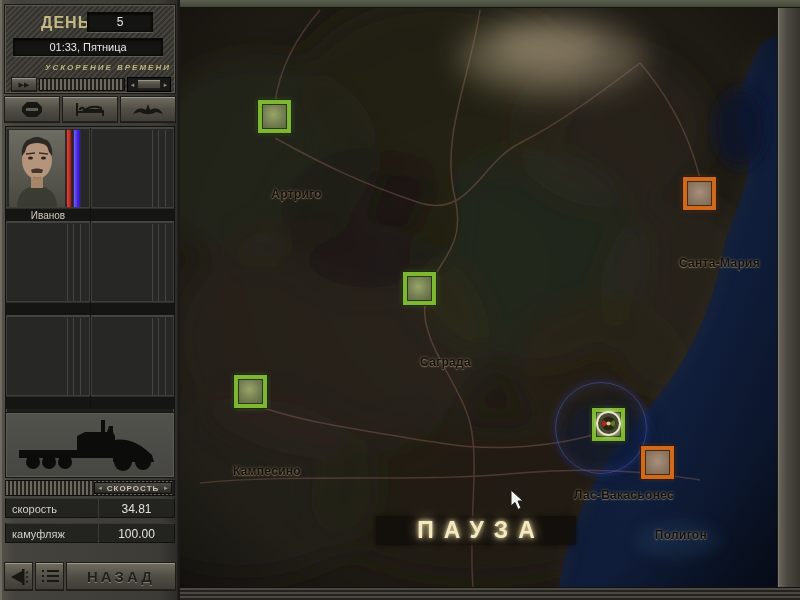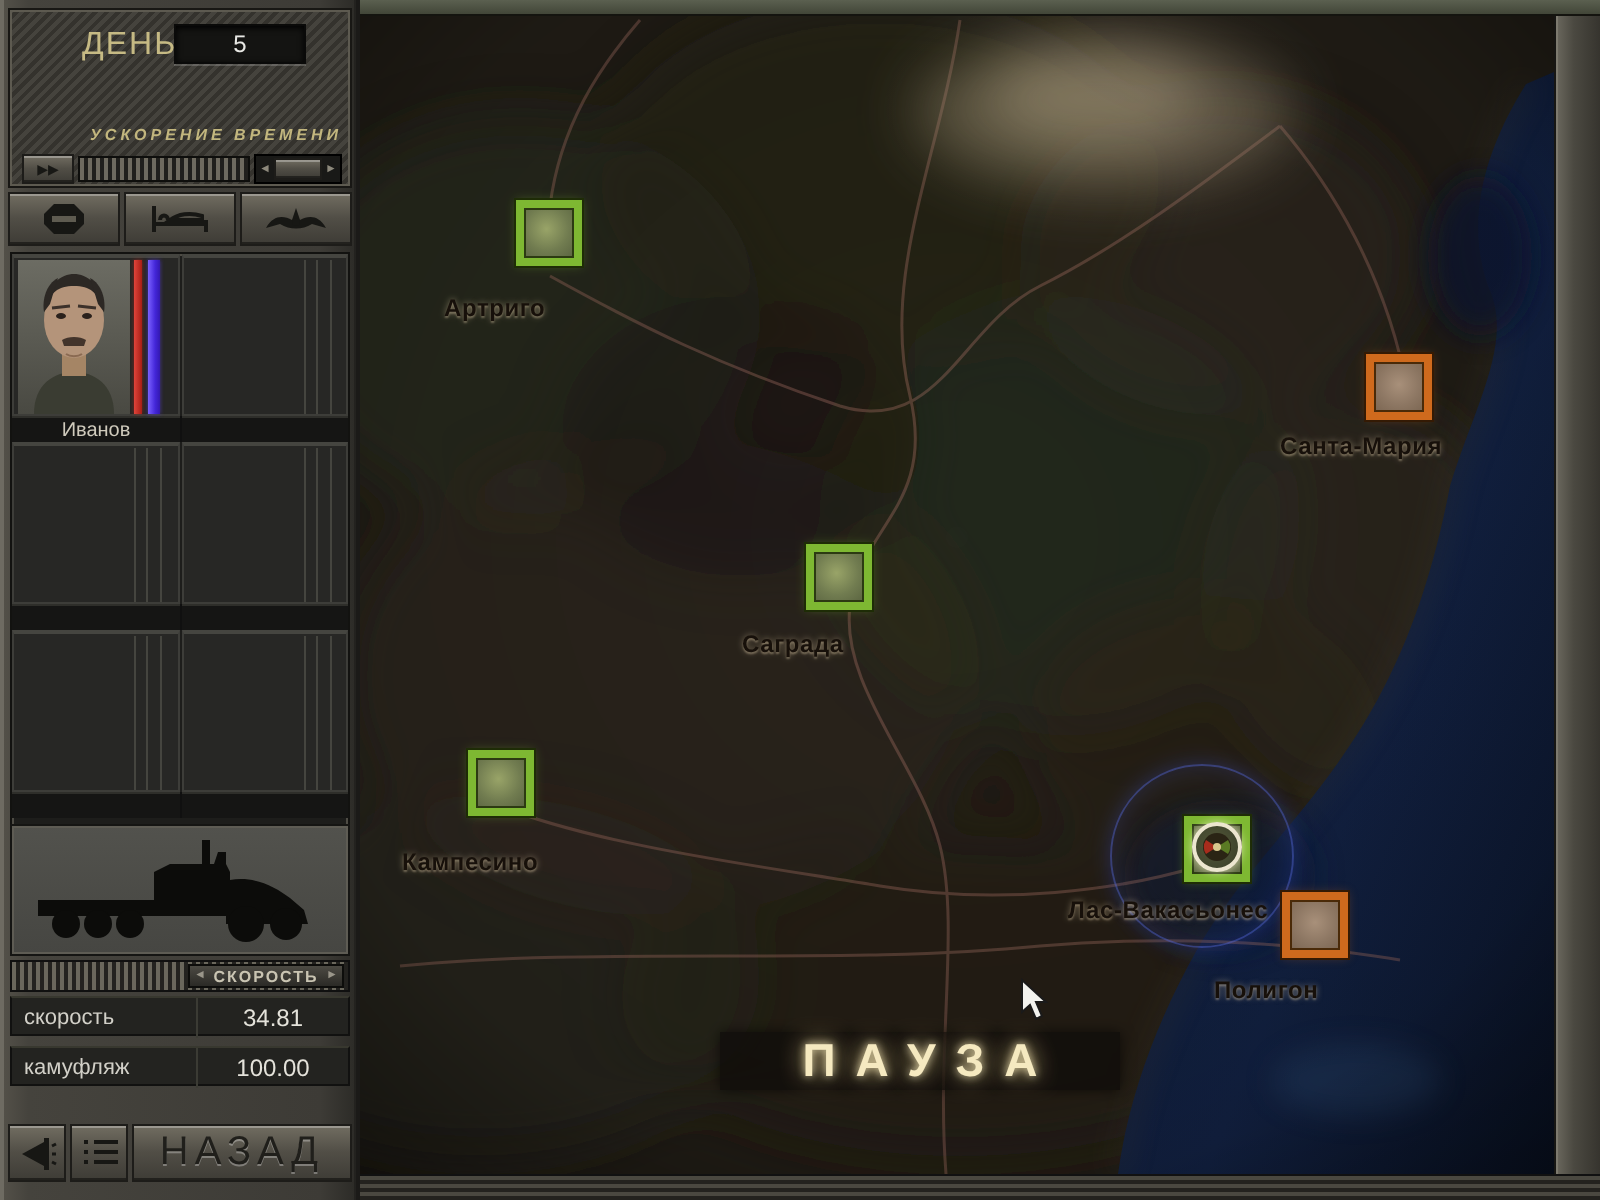--- a/index.html
+++ b/index.html
@@ -14,21 +14,21 @@
   .panel-hatch { background-color:#3b3933;
     background-image:repeating-linear-gradient(135deg, rgba(255,255,255,0.05) 0 2px, rgba(0,0,0,0.12) 2px 4px); }
   .metal { background:linear-gradient(180deg,#716d61,#514e46 48%,#3e3c36);
     border:1px solid #1d1c19; box-shadow:inset 0 1px 0 rgba(255,255,255,.3), inset 0 -1px 0 rgba(0,0,0,.45); }
   .inset-box { background:#141412; border:1px solid #0a0a09;
     box-shadow:inset 0 1px 3px #000, 0 1px 0 rgba(255,255,255,.18); color:#e8e8e4;
     display:flex; align-items:center; justify-content:center; }
 
   .day-panel { position:absolute; left:4px; top:4px; width:172px; height:90px;
     border:1px solid #181714; box-shadow:inset 0 0 0 1px #5d5a50; }
-  .day-label { position:absolute; left:12px; top:9px; font-size:16px; font-weight:normal;
+  .day-label { position:absolute; left:12px; top:9px; font-size:16px; font-weight:bold;
     color:#c6ba84; letter-spacing:1px;padding-left:24px; }
   .day-value-box { position:absolute; left:82px; top:7px; width:66px; height:20px; font-size:12px; }
   .date-box { position:absolute; left:8px; top:33px; width:150px; height:18px; font-size:11px; }
   .accel-label { position:absolute; left:0; top:58px; width:166px; text-align:right;
     font-size:8px; font-weight:bold; color:#c2b67e; letter-spacing:2px;font-style:italic; }
   .accel-row { position:absolute; left:6px; top:72px; width:160px; height:16px; }
   .ff-btn { position:absolute; left:0; top:0; width:26px; height:15px; font-size:7px;
     color:#181815; display:flex; align-items:center; justify-content:center; cursor:pointer; }
   .accel-track { position:absolute; left:28px; top:1px; width:86px; height:13px;
     border:1px solid #0e0e0c;
@@ -81,21 +81,21 @@
   .stat-row { position:relative; height:20px; background:#232320; border:1px solid #111110;
     border-top:1px solid #38382f; margin-bottom:0; }
   .stat-row + .stat-row { margin-top:5px; }
   .stat-label { position:absolute; left:6px; top:0; line-height:20px; font-size:11px; color:#d2d0c8; }
   .stat-value { position:absolute; right:0; top:0; width:76px; line-height:20px; font-size:12px;
     color:#e4e2da; text-align:center; border-left:1px solid #3b3b34; }
 
   .bottom-row { position:absolute; left:4px; top:562px; width:172px; height:30px; display:flex; gap:2px; }
   .small-btn { width:29px; height:29px; display:flex; align-items:center; justify-content:center; cursor:pointer; }
   .back-btn { flex:1; height:29px; display:flex; align-items:center; justify-content:center;
-    cursor:pointer; font-size:20px; font-weight:normal; letter-spacing:3px; color:#201f1b;
+    cursor:pointer; font-size:15px; font-weight:bold; letter-spacing:3px; color:#201f1b;
     text-shadow:0 1px 0 rgba(255,255,255,.3); }
 
   
   .map-area { position:absolute; left:180px; top:0; width:620px; height:600px; background:#1a1813; }
   .frame-top { position:absolute; left:0; top:0; width:620px; height:8px;
     background:linear-gradient(180deg,#5b6050,#424638); border-bottom:1px solid #14140f; }
   .frame-right { position:absolute; right:0; top:8px; width:23px; height:579px;
     background:linear-gradient(90deg,#6b685e,#4b4941 40%,#36342e);
     border-left:1px solid #171613; box-shadow:inset 1px 0 0 #7d7a6f; }
   .frame-bottom { position:absolute; left:0; bottom:0; width:620px; height:13px;
@@ -104,48 +104,51 @@
   .viewport { position:absolute; left:0; top:8px; width:597px; height:579px; overflow:hidden; background:#1e1a14; }
 
   .marker { position:absolute; width:33px; height:33px; cursor:pointer; }
   .marker.green { border:4px solid #7eb832; outline:1px solid #1e2c06;
     background:radial-gradient(circle at 45% 42%, #99a468 0%, #717c50 55%, #596340 100%);
     box-shadow:inset 0 0 0 1px #2c3a12, 0 0 5px rgba(130,190,50,.35); }
   .marker.orange { border:4px solid #cf6a1d; outline:1px solid #341a04;
     background:radial-gradient(circle at 50% 45%, #a8907a 0%, #8d7763 55%, #7a6551 100%);
     box-shadow:inset 0 0 0 1px #4a2a08, 0 0 5px rgba(210,110,30,.3); }
   .map-label { position:absolute; font-size:12px; font-weight:bold; color:#17100a;
-    text-align:left; letter-spacing:0.3px;
-    text-shadow:0 0 3px rgba(215,195,160,.5), 0 1px 1px rgba(230,210,175,.35); }
+    text-align:right; letter-spacing:0.3px;
+    text-shadow:0 0 3px rgba(215,195,160,.5), 0 1px 1px rgba(230,210,175,.35);margin-top:40px; }
   .radius-ring { position:absolute; left:375px; top:382px; width:92px; height:92px;
     border:1px solid rgba(80,100,215,.5); border-radius:50%;
     box-shadow:0 0 10px rgba(60,80,200,.35), inset 0 0 14px rgba(60,80,200,.25); }
   .player-ring { position:absolute; left:416px; top:411px; width:25px; height:25px;
     border:2px solid #ece6cf; border-radius:50%; background:rgba(28,28,18,.55);
     box-shadow:0 0 5px rgba(255,250,215,.65); display:flex; align-items:center; justify-content:center; }
 
-  .pause-band { position:absolute; left:180px; top:516px; width:200px; height:29px;
+  .pause-band { position:absolute; left:196px; top:516px; width:200px; height:29px;
     background:rgba(16,13,10,.78); box-shadow:0 0 6px rgba(0,0,0,.6);
     display:flex; align-items:center; justify-content:center; }
   .pause-text { font-size:23px; font-weight:bold; letter-spacing:10px; padding-left:10px;
     color:#f5e9c0; text-shadow:0 0 12px rgba(245,220,150,.95), 0 0 4px rgba(255,244,200,.9), 1px 1px 2px #000; }
 
   .cursor { position:absolute; left:330px; top:489px; }
 </style>
 </head>
 <body>
 
 <div class="screen">
 
   <div class="sidebar">
 
     <div class="day-panel panel-hatch">
       <span class="day-label">ДЕНЬ</span>
       <div class="day-value-box inset-box">
         <span>5</span>
+      </div>
+      <div class="date-box inset-box">
+        <span>01:33, Пятница</span>
       </div>
       <div class="accel-label">УСКОРЕНИЕ ВРЕМЕНИ</div>
       <div class="accel-row">
         <div class="ff-btn metal">
           <span>▶▶</span>
         </div>
         <div class="accel-track"></div>
         <div class="accel-scroll">
           <span class="arr">◄</span>
           <span class="thumb metal"></span>

